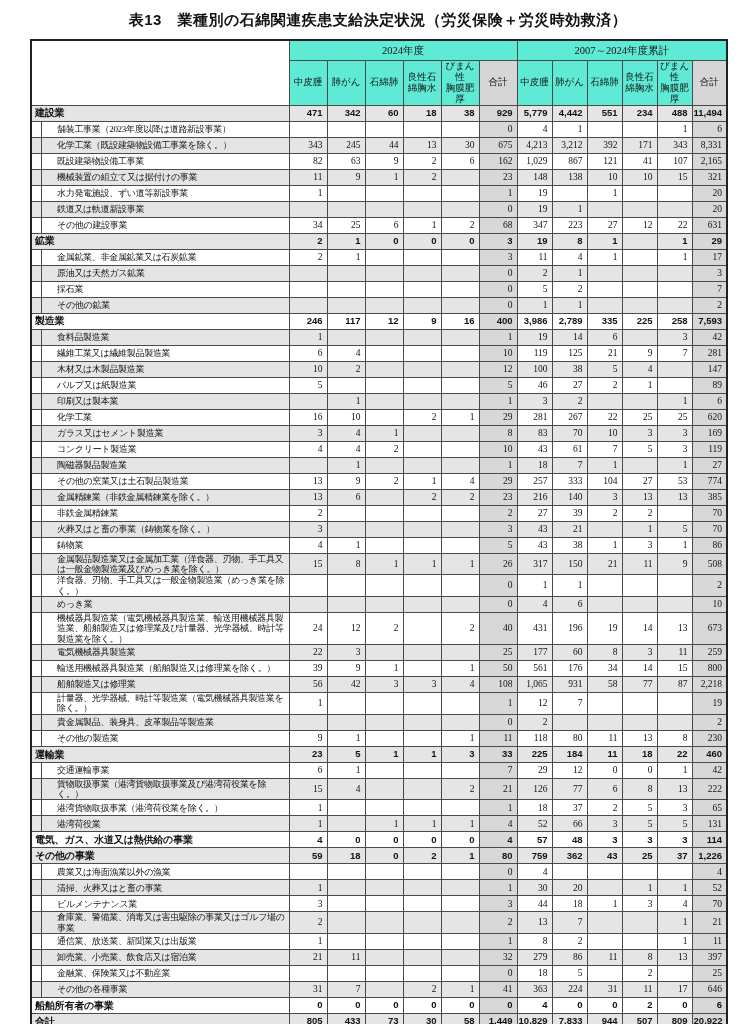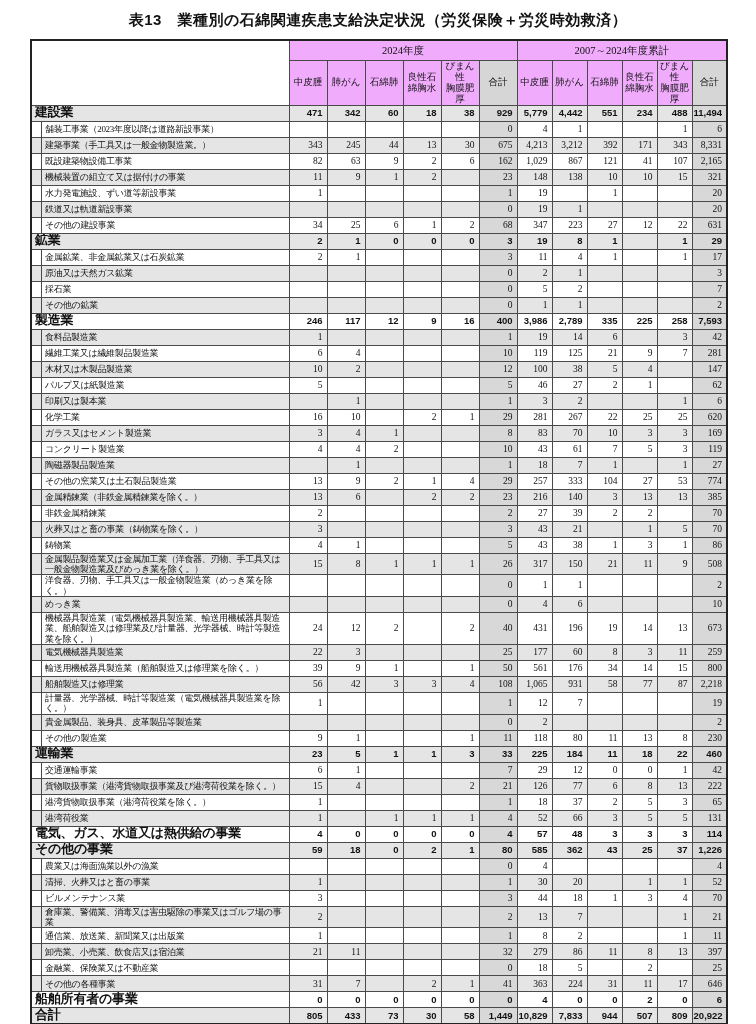--- a/index.html
+++ b/index.html
@@ -14,38 +14,38 @@
     font-family:"Liberation Sans", sans-serif;
     font-weight:bold; font-size:15px; letter-spacing:0.5px;
   }
   table.main {
     border-collapse:collapse; table-layout:fixed;
     margin:9px 0 0 30px; width:696px;
     border:2px solid #222;
   }
   th, td { border:1px solid #4a4a4a; padding:0 3px; overflow:hidden; }
   thead th {
-    font-weight:normal; text-align:center; background:#f0abfc;
+    font-weight:normal; text-align:center; background:#5eead4;
     font-family:"Liberation Serif", serif;
   }
   th.group-head { height:19px; font-size:10.5px; }
   th.col-head { height:33px; font-size:9.5px; line-height:1.15; white-space:pre-line; padding:0 1px; }
   th.total-head { background:#d6d6d6; }
   th.label-col-head { background:#fff; }
   tbody td { font-size:10px; height:15px; line-height:1.15; }
   td.label { text-align:left; font-size:9px; letter-spacing:-0.3px; }
   td.num { text-align:right; padding-right:4px; padding-left:1px; font-size:9.5px; }
-  tr.sub td.label { padding-left:13px; position:relative; }
+  tr.sub td.label { padding-left:25px; position:relative; }
   tr.sub td.label::before {
     content:""; position:absolute; left:9px; top:-1px; bottom:-1px;
     border-left:1px solid #4a4a4a;
   }
   tr.cat { font-weight:bold; }
   tr.cat td { font-family:"Liberation Sans", sans-serif; }
-  tr.cat td.label { font-size:13px; letter-spacing:-0.2px;font-family:Liberation Mono, monospace; }
+  tr.cat td.label { font-size:10px; letter-spacing:-0.2px; }
   tr.cat td.num { font-size:9.5px; }
   tbody tr:nth-child(odd) { background:#e5e5e5; }
   tbody td.total { background:#d8d8d8; }
 </style>
 </head>
 <body>
 
 <div class="page">
   <div class="title">表13　業種別の石綿関連疾患支給決定状況（労災保険＋労災時効救済）</div>
 
@@ -115,21 +115,21 @@
           <td class="num"></td>
           <td class="num total">0</td>
           <td class="num">4</td>
           <td class="num">1</td>
           <td class="num"></td>
           <td class="num"></td>
           <td class="num">1</td>
           <td class="num total">6</td>
         </tr>
         <tr class="sub">
-          <td class="label">建築事業（手工具又は一般金物製造業。）</td>
+          <td class="label">化学工業（既設建築物設備工事業を除く。）</td>
           <td class="num">343</td>
           <td class="num">245</td>
           <td class="num">44</td>
           <td class="num">13</td>
           <td class="num">30</td>
           <td class="num total">675</td>
           <td class="num">4,213</td>
           <td class="num">3,212</td>
           <td class="num">392</td>
           <td class="num">171</td>
@@ -352,21 +352,21 @@
           <td class="num"></td>
           <td class="num"></td>
           <td class="num"></td>
           <td class="num"></td>
           <td class="num total">5</td>
           <td class="num">46</td>
           <td class="num">27</td>
           <td class="num">2</td>
           <td class="num">1</td>
           <td class="num"></td>
-          <td class="num total">62</td>
+          <td class="num total">89</td>
         </tr>
         <tr class="sub">
           <td class="label">印刷又は製本業</td>
           <td class="num"></td>
           <td class="num">1</td>
           <td class="num"></td>
           <td class="num"></td>
           <td class="num"></td>
           <td class="num total">1</td>
           <td class="num">3</td>
@@ -752,21 +752,21 @@
           <td class="num total">114</td>
         </tr>
         <tr class="cat">
           <td class="label">その他の事業</td>
           <td class="num">59</td>
           <td class="num">18</td>
           <td class="num">0</td>
           <td class="num">2</td>
           <td class="num">1</td>
           <td class="num total">80</td>
-          <td class="num">585</td>
+          <td class="num">759</td>
           <td class="num">362</td>
           <td class="num">43</td>
           <td class="num">25</td>
           <td class="num">37</td>
           <td class="num total">1,226</td>
         </tr>
         <tr class="sub">
           <td class="label">農業又は海面漁業以外の漁業</td>
           <td class="num"></td>
           <td class="num"></td>

